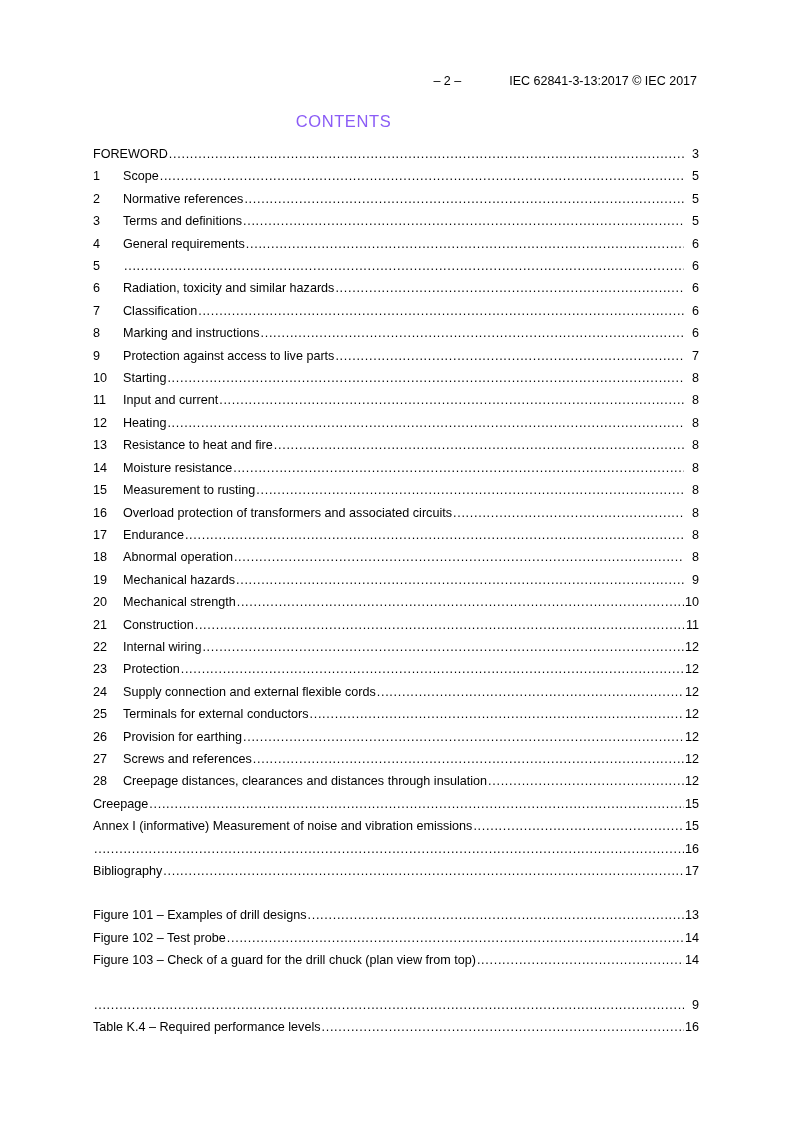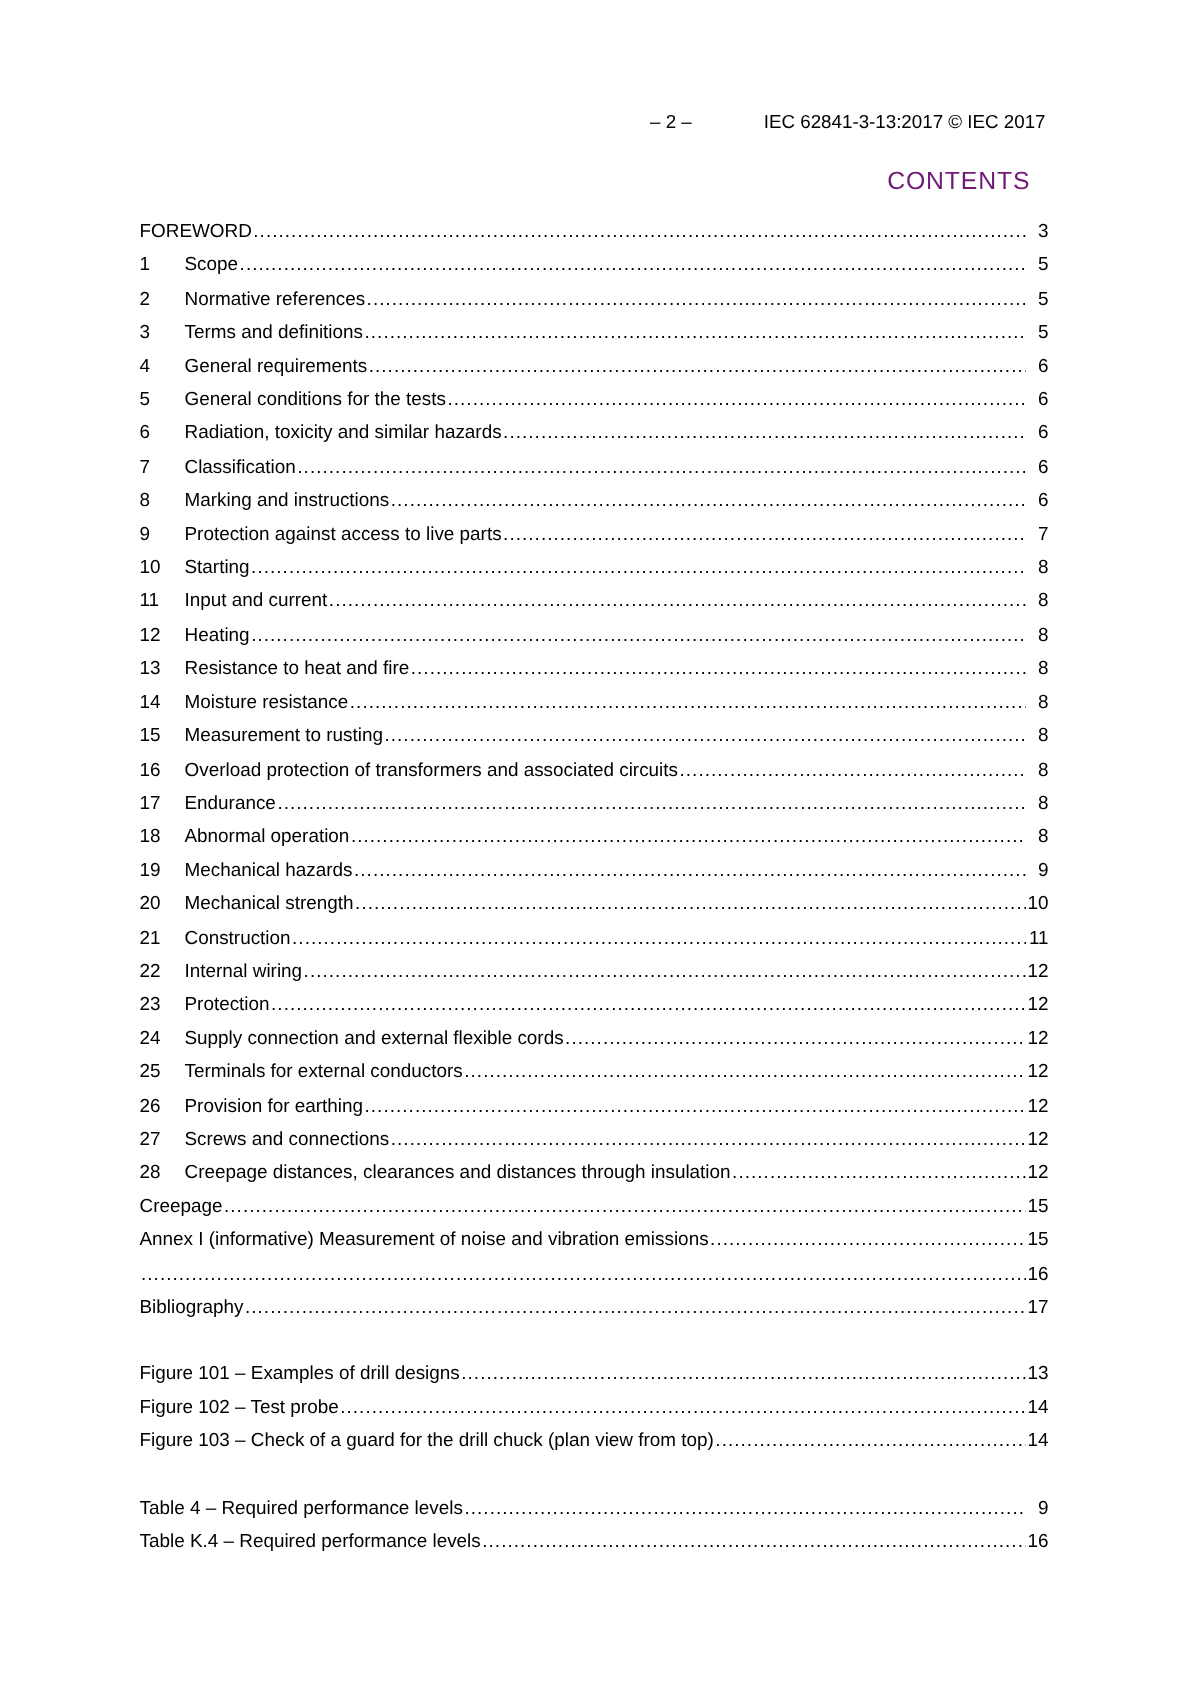--- a/index.html
+++ b/index.html
@@ -35,24 +35,24 @@
     white-space: nowrap;
   }
   .header .docref {
     white-space: nowrap;
   }
   .contents-title {
     position: absolute;
     top: 112px;
     left: 0;
     width: 687px;
-    text-align: right;
+    text-align: center;
     font-size: 16.5px;
     letter-spacing: 0.6px;
-    color: #701a75;
+    color: #8b5cf6;
   }
   .toc {
     position: absolute;
     top: 143px;
     left: 93px;
     width: 606px;
   }
   .toc-row {
     display: flex;
     align-items: baseline;
@@ -127,21 +127,20 @@
         <span class="toc-page">5</span>
       </div>
       <div class="toc-row">
         <span class="toc-num">4</span>
         <span class="toc-label">General requirements</span>
         <span class="toc-dots">........................................................................................................................................................................................................</span>
         <span class="toc-page">6</span>
       </div>
       <div class="toc-row">
         <span class="toc-num">5</span>
-        <span class="toc-label">General conditions for the tests</span>
         <span class="toc-dots">........................................................................................................................................................................................................</span>
         <span class="toc-page">6</span>
       </div>
       <div class="toc-row">
         <span class="toc-num">6</span>
         <span class="toc-label">Radiation, toxicity and similar hazards</span>
         <span class="toc-dots">........................................................................................................................................................................................................</span>
         <span class="toc-page">6</span>
       </div>
       <div class="toc-row">
@@ -259,21 +258,21 @@
         <span class="toc-page">12</span>
       </div>
       <div class="toc-row">
         <span class="toc-num">26</span>
         <span class="toc-label">Provision for earthing</span>
         <span class="toc-dots">........................................................................................................................................................................................................</span>
         <span class="toc-page">12</span>
       </div>
       <div class="toc-row">
         <span class="toc-num">27</span>
-        <span class="toc-label">Screws and connections</span>
+        <span class="toc-label">Screws and references</span>
         <span class="toc-dots">........................................................................................................................................................................................................</span>
         <span class="toc-page">12</span>
       </div>
       <div class="toc-row">
         <span class="toc-num">28</span>
         <span class="toc-label">Creepage distances, clearances and distances through insulation</span>
         <span class="toc-dots">........................................................................................................................................................................................................</span>
         <span class="toc-page">12</span>
       </div>
       <div class="toc-row nonum">
@@ -304,21 +303,20 @@
         <span class="toc-label">Figure 102 – Test probe</span>
         <span class="toc-dots">........................................................................................................................................................................................................</span>
         <span class="toc-page">14</span>
       </div>
       <div class="toc-row nonum">
         <span class="toc-label">Figure 103 – Check of a guard for the drill chuck (plan view from top)</span>
         <span class="toc-dots">........................................................................................................................................................................................................</span>
         <span class="toc-page">14</span>
       </div>
       <div class="toc-row gap-before nonum">
-        <span class="toc-label">Table 4 – Required performance levels</span>
         <span class="toc-dots">........................................................................................................................................................................................................</span>
         <span class="toc-page">9</span>
       </div>
       <div class="toc-row nonum">
         <span class="toc-label">Table K.4 – Required performance levels</span>
         <span class="toc-dots">........................................................................................................................................................................................................</span>
         <span class="toc-page">16</span>
       </div>
     </div>
 

